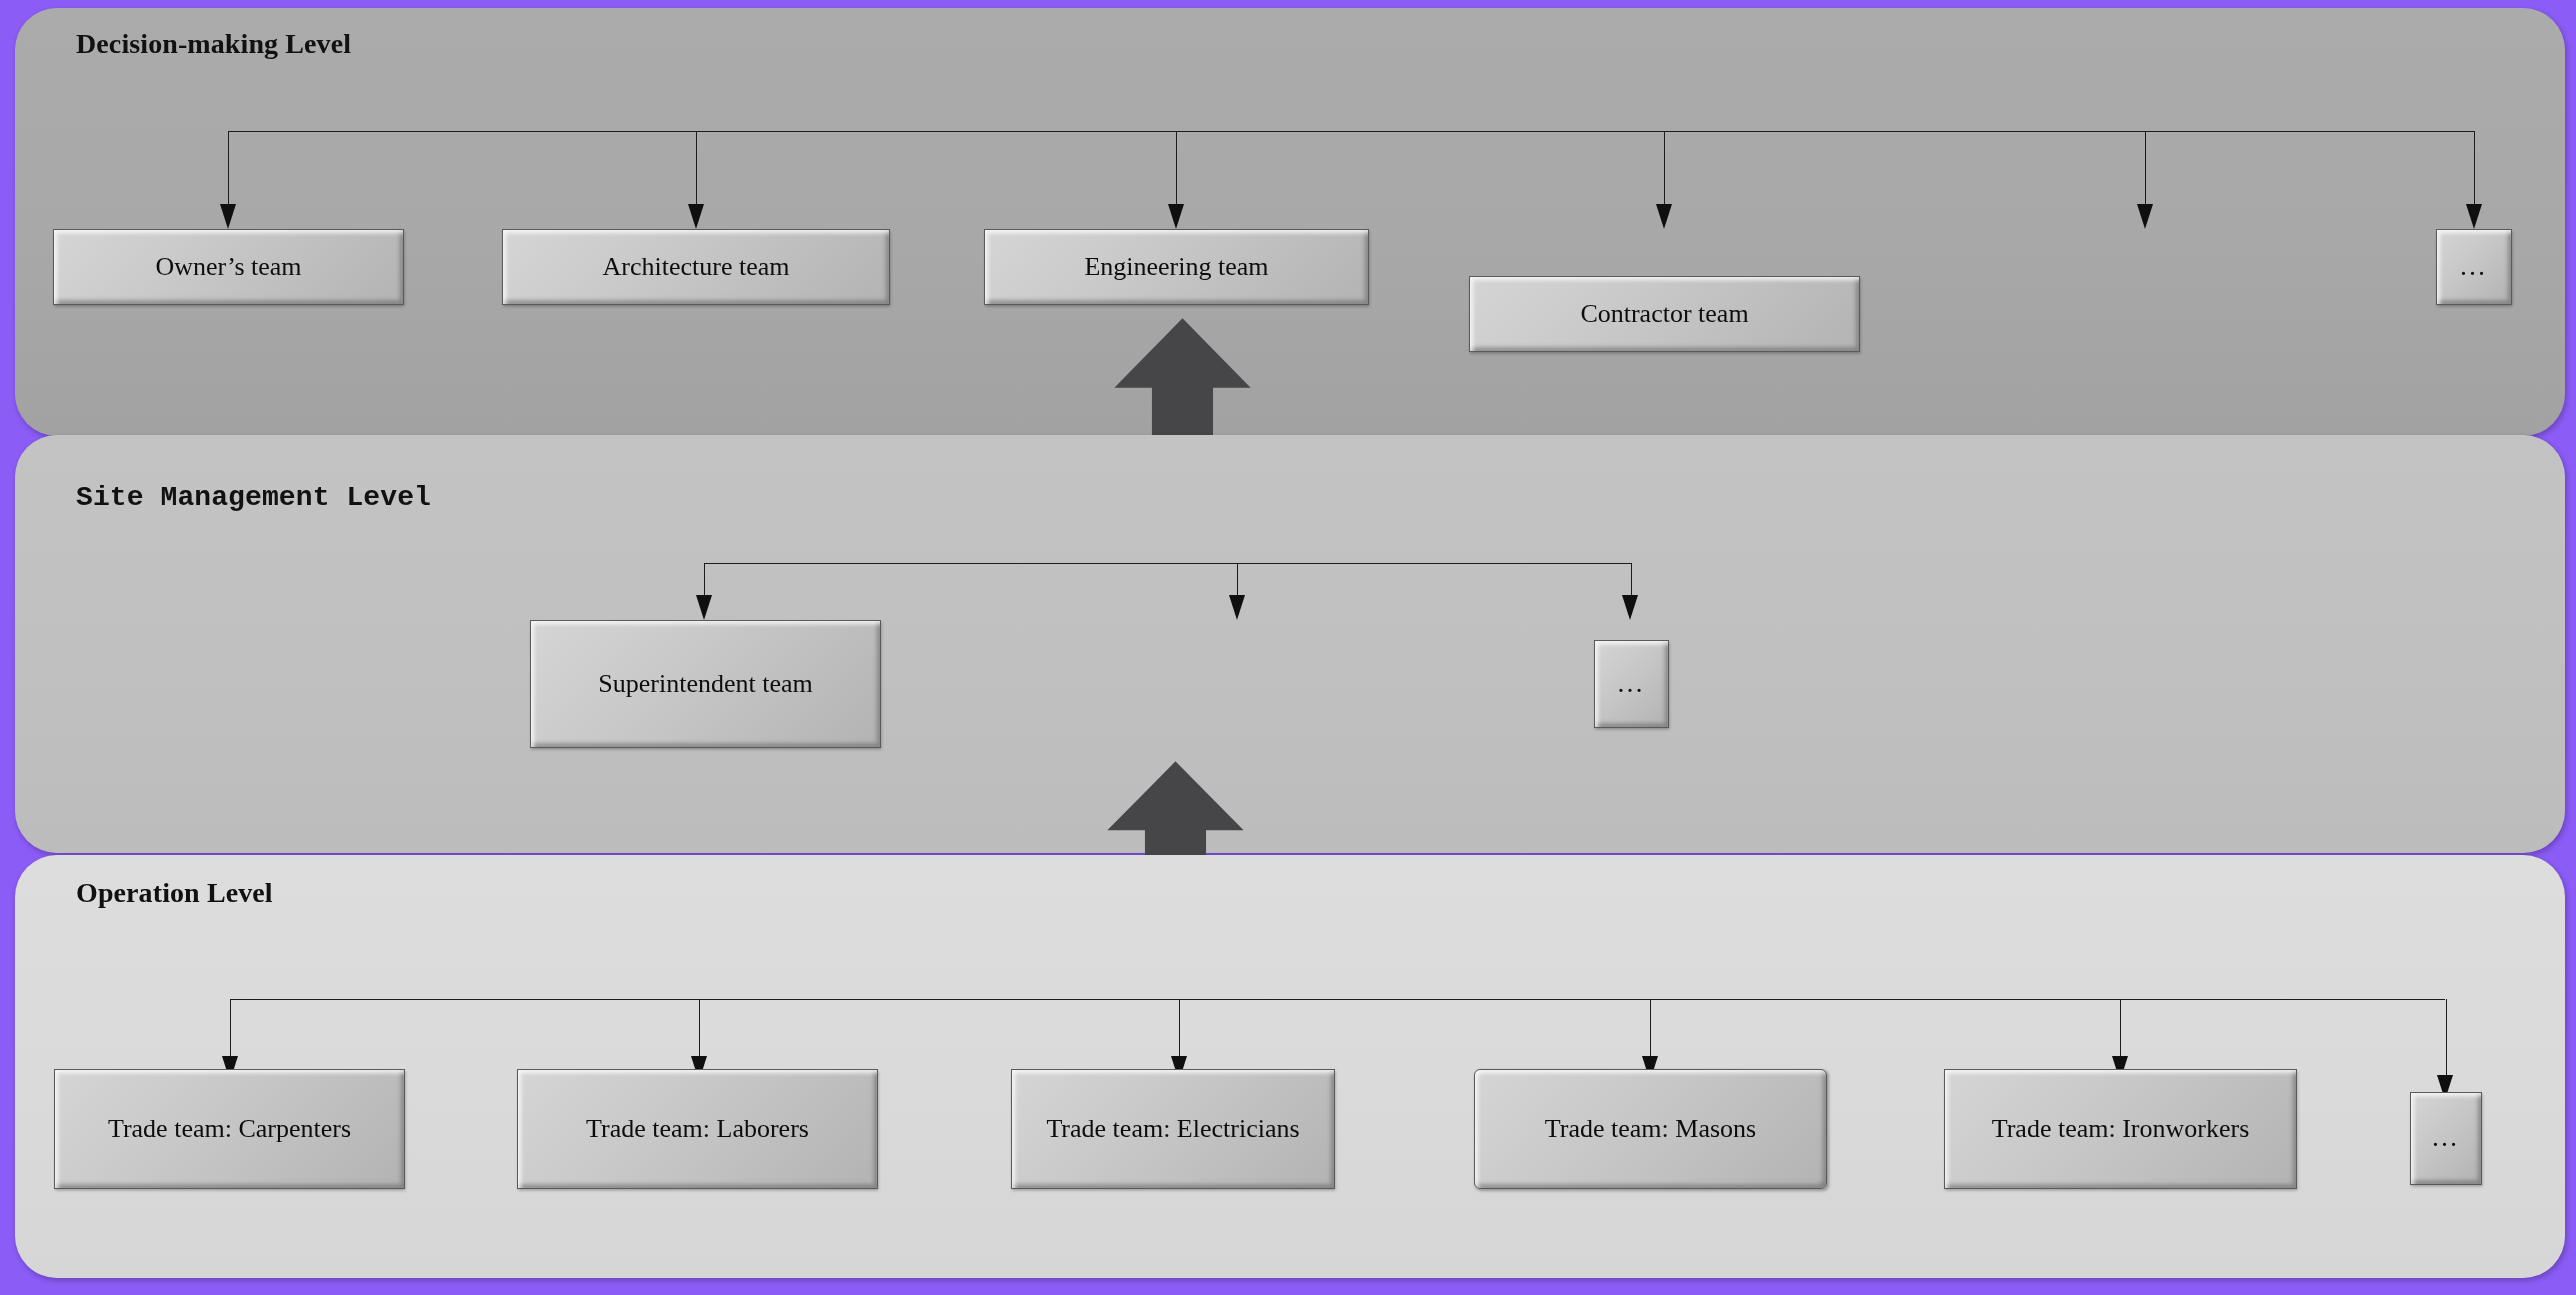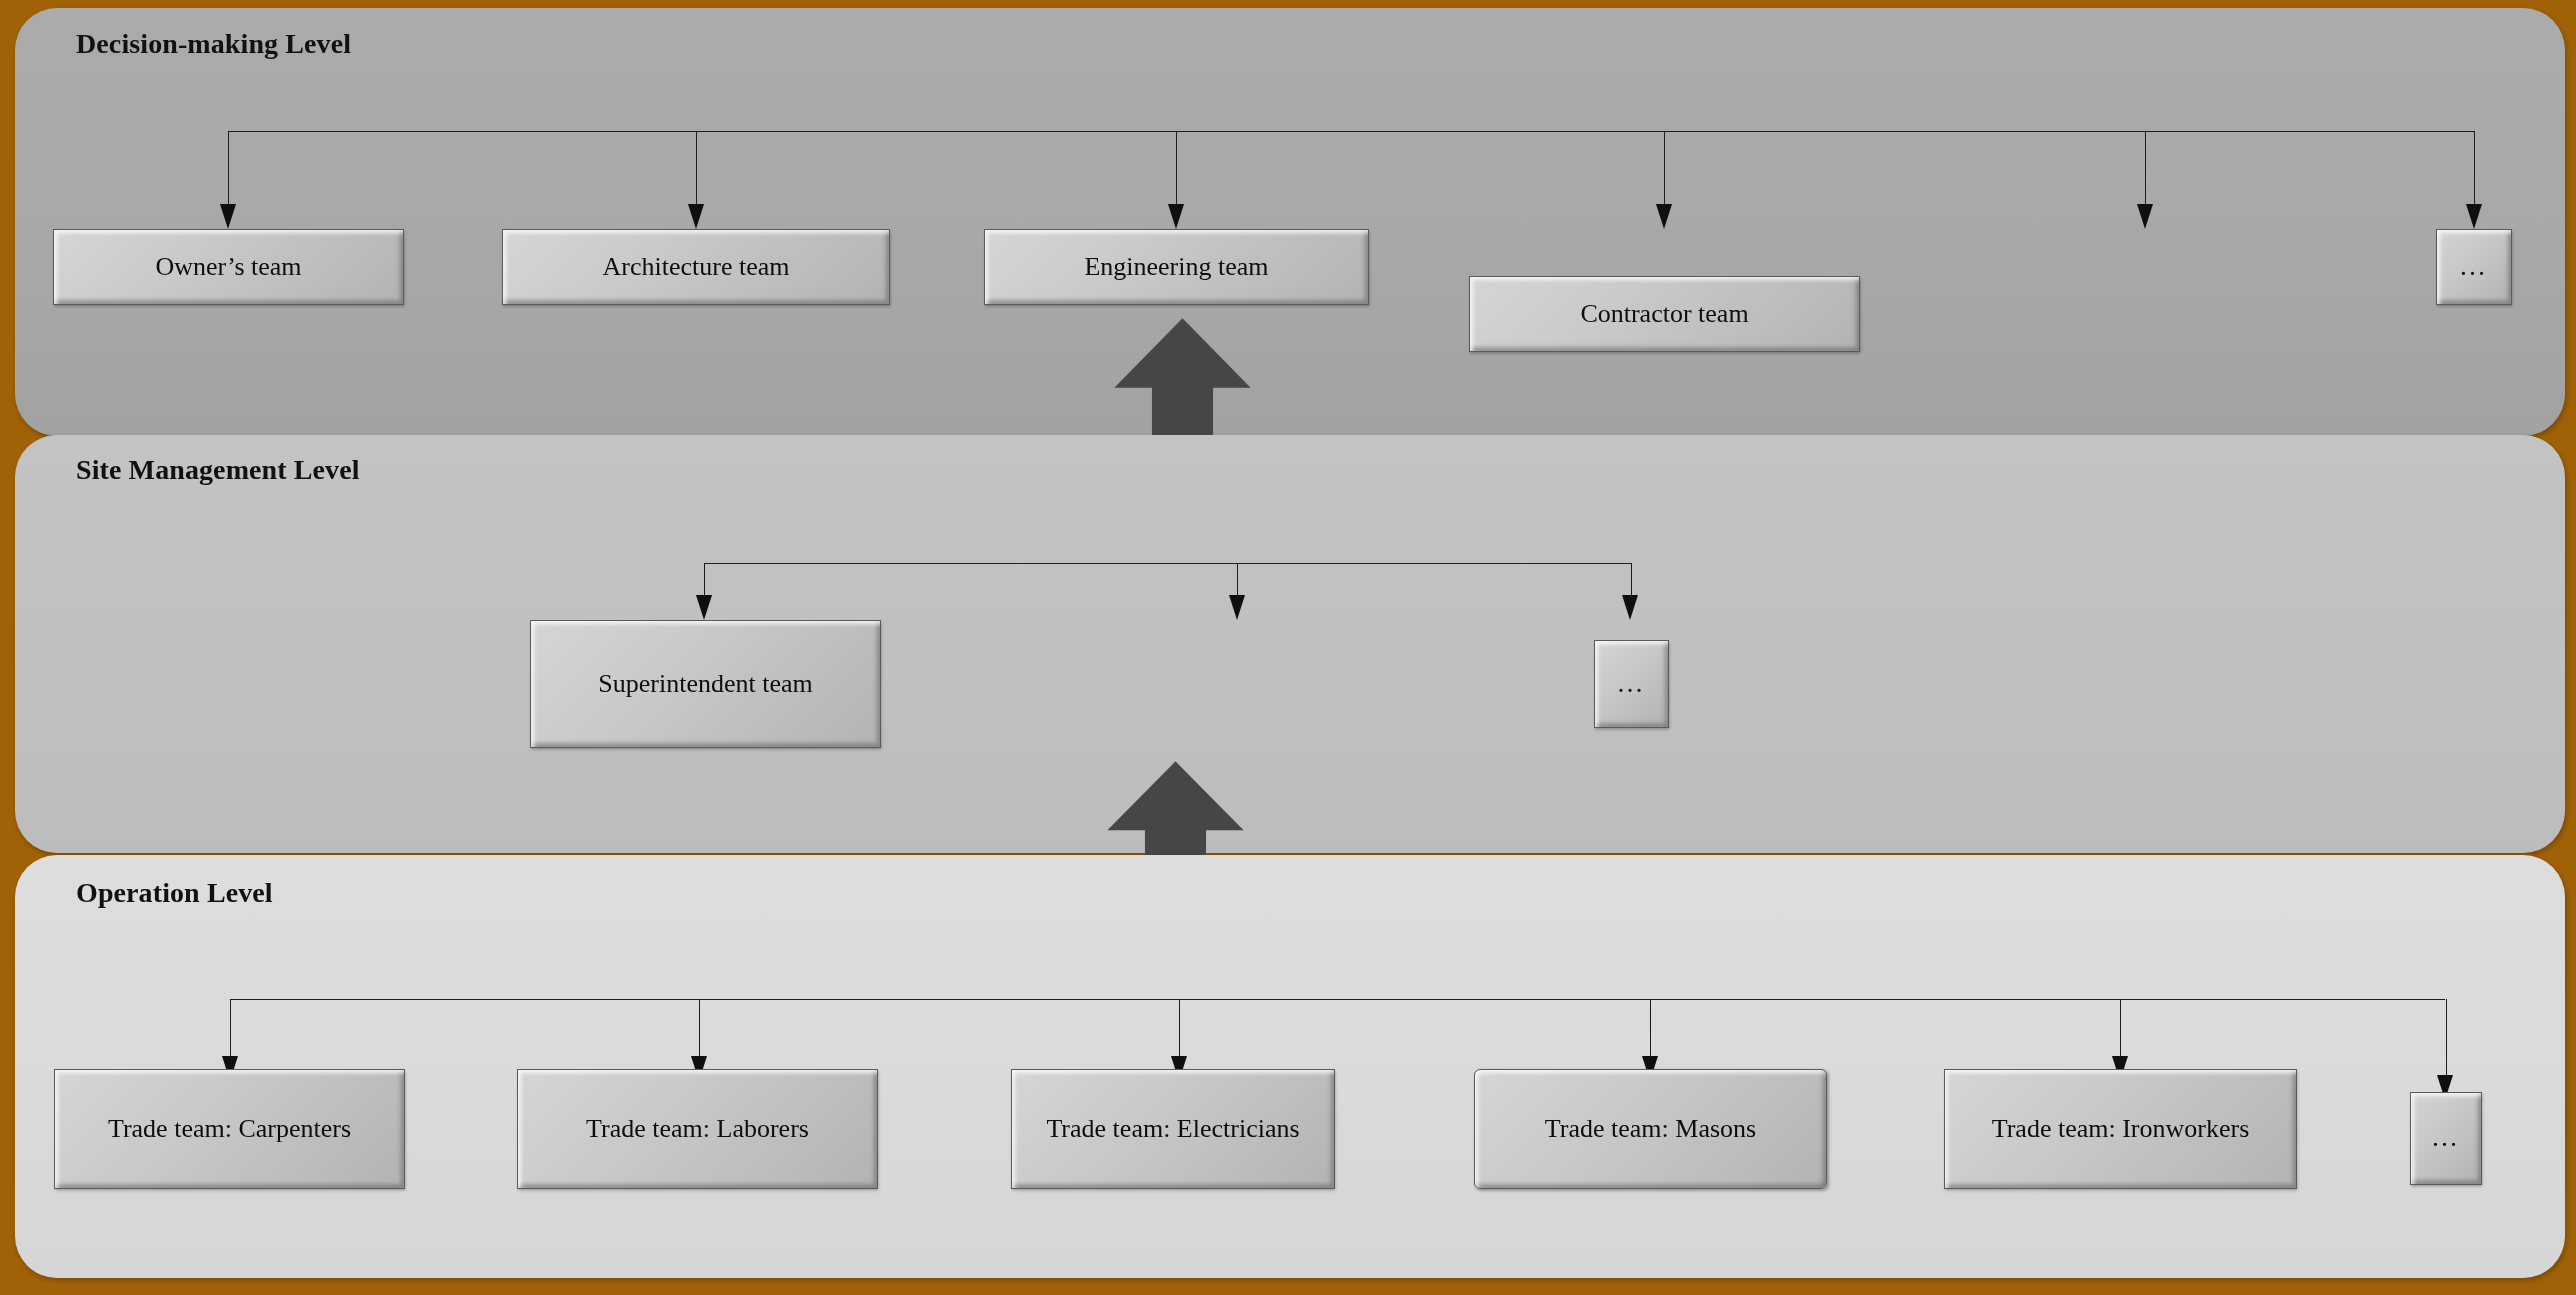--- a/index.html
+++ b/index.html
@@ -5,21 +5,21 @@
 <style>
   html,body{margin:0;padding:0;background:#ffffff;}
   body{
     font-family:"Liberation Serif","DejaVu Serif",serif;
     -webkit-font-smoothing:antialiased;
   }
   #canvas{
     position:relative;
     width:2576px;
     height:1295px;
-    background:#a16207;
+    background:#8b5cf6;
     overflow:hidden;
   }
 
   
   .band{
     position:absolute;
     border-radius:42px;
     box-shadow:1.8px 2.9px 5.3px rgba(0,0,0,.22);
   }
   .band-1{
@@ -128,21 +128,21 @@
 
   <div class="node dots" style="left:2436px; top:229px; width:76px; height:76px;">…</div>
 
   <div class="dblarrow" style="left:1112px; top:316px; width:141px; height:235px;">
     <svg viewBox="0 0 240 400" preserveAspectRatio="none" aria-hidden="true">
       <path d="M120 4 L236 122 L172 122 L172 278 L236 278 L120 396 L4 278 L68 278 L68 122 L4 122 Z" fill="#464648"></path>
     </svg>
   </div>
 
   <div class="band band-2"></div>
-  <div class="band-title" style="left:76px; top:454px;">Site Management Level</div>
+  <div class="band-title" style="left:76px; top:482px;font-family:Liberation Mono, monospace;">Site Management Level</div>
 
   <div class="hline" style="left:704px; top:563px; width:927px;"></div>
 
   <div class="vline" style="left:704px; top:563px; height:43px;"></div>
   <div class="arrowhead" style="left:696px; top:595px;"></div>
 
   <div class="vline" style="left:1237px; top:563px; height:43px;"></div>
   <div class="arrowhead" style="left:1229px; top:595px;"></div>
 
   <div class="vline" style="left:1631px; top:563px; height:43px;"></div>

